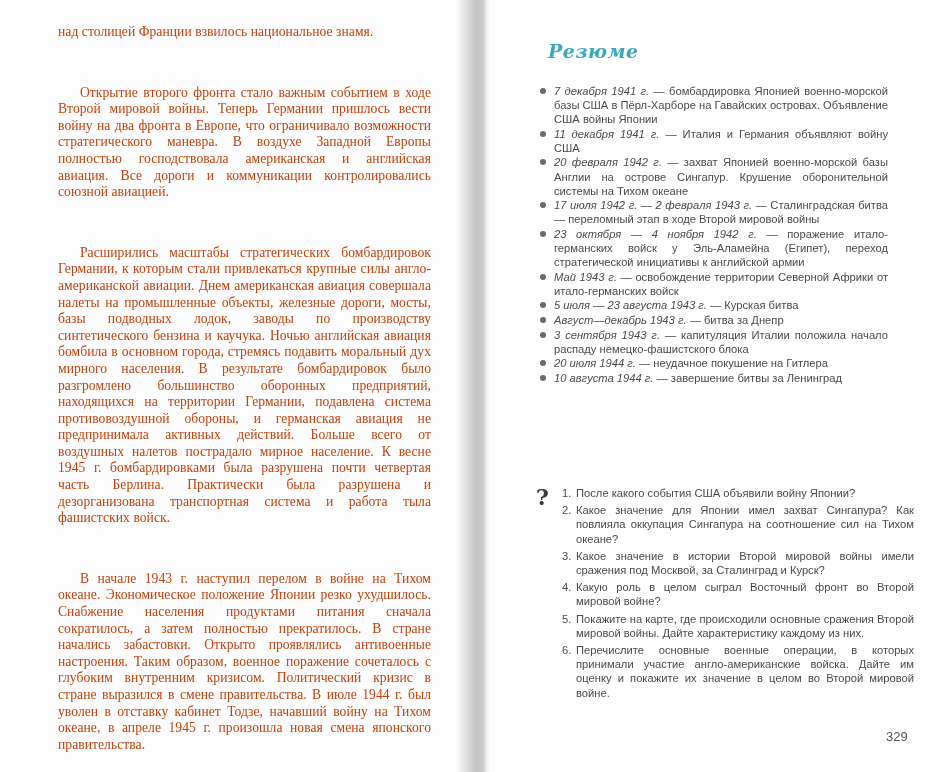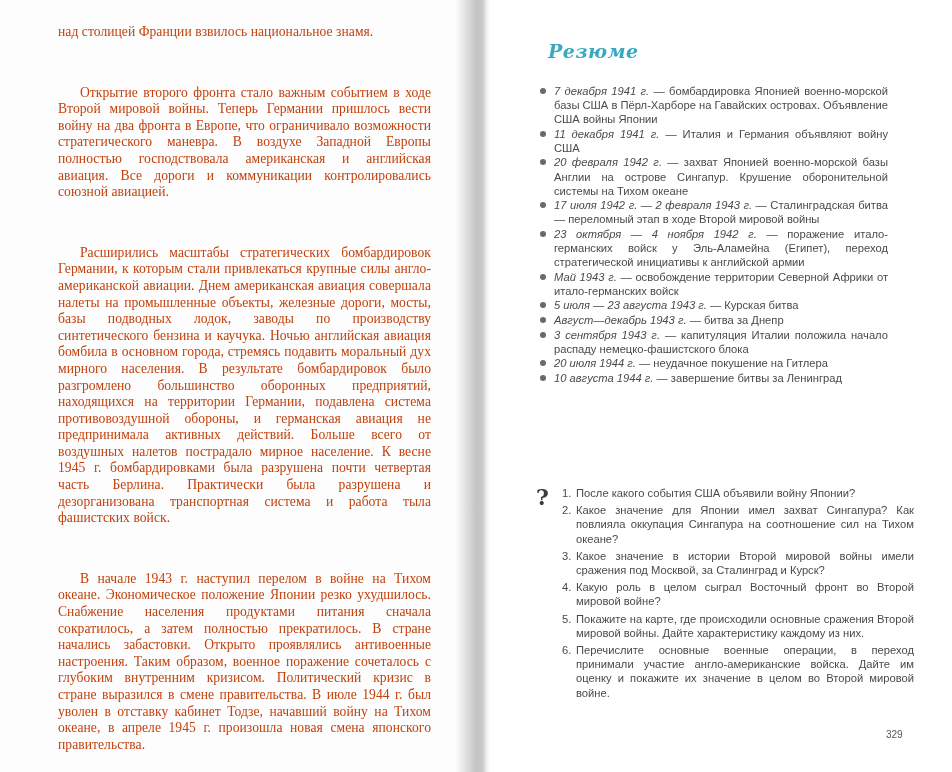--- a/index.html
+++ b/index.html
@@ -56,21 +56,21 @@
     position: absolute; left: 562px; top: 486px; width: 352px;
     list-style: none; margin: 0; padding: 0;
     font-family: "Liberation Sans", sans-serif; font-size: 11.2px; line-height: 14.2px;
     color: #4a4a4a; text-align: justify;
   }
   .questions li { position: relative; padding-left: 14px; margin-bottom: 3px; }
   .questions li .num { position: absolute; left: 0; top: 0; }
 
   .page-number {
     position: absolute; left: 886px; top: 729px;
-    font-family: "Liberation Sans", sans-serif; font-size: 10px; color: #555;
+    font-family: "Liberation Sans", sans-serif; font-size: 13px; color: #555;
   }
 </style>
 </head>
 <body>
 
 <div class="page-left">
   <div class="left-text">
     <p>над столицей Франции взвилось национальное знамя.</p>
     <p class="indent">Открытие второго фронта стало важным событием в ходе Второй мировой войны. Теперь Германии пришлось вести войну на два фронта в Европе, что ограничивало возможности стратегического маневра. В воздухе Западной Европы полностью господствовала американская и английская авиация. Все дороги и коммуникации контролировались союзной авиацией.</p>
     <p class="indent">Расширились масштабы стратегических бомбардировок Германии, к которым стали привлекаться крупные силы англо-американской авиации. Днем американская авиация совершала налеты на промышленные объекты, железные дороги, мосты, базы подводных лодок, заводы по производству синтетического бензина и каучука. Ночью английская авиация бомбила в основном города, стремясь подавить моральный дух мирного населения. В результате бомбардировок было разгромлено большинство оборонных предприятий, находящихся на территории Германии, подавлена система противовоздушной обороны, и германская авиация не предпринимала активных действий. Больше всего от воздушных налетов пострадало мирное население. К весне 1945 г. бомбардировками была разрушена почти четвертая часть Берлина. Практически была разрушена и дезорганизована транспортная система и работа тыла фашистских войск.</p>
@@ -99,16 +99,16 @@
 </ul>
 
 <div class="qmark">?</div>
 
 <ol class="questions">
   <li><span class="num">1.</span><span>После какого события США объявили войну Японии?</span></li>
   <li><span class="num">2.</span><span>Какое значение для Японии имел захват Сингапура? Как повлияла оккупация Сингапура на соотношение сил на Тихом океане?</span></li>
   <li><span class="num">3.</span><span>Какое значение в истории Второй мировой войны имели сражения под Москвой, за Сталинград и Курск?</span></li>
   <li><span class="num">4.</span><span>Какую роль в целом сыграл Восточный фронт во Второй мировой войне?</span></li>
   <li><span class="num">5.</span><span>Покажите на карте, где происходили основные сражения Второй мировой войны. Дайте характеристику каждому из них.</span></li>
-  <li><span class="num">6.</span><span>Перечислите основные военные операции, в переход принимали участие англо-американские войска. Дайте им оценку и покажите их значение в целом во Второй мировой войне.</span></li>
+  <li><span class="num">6.</span><span>Перечислите основные военные операции, в которых принимали участие англо-американские войска. Дайте им оценку и покажите их значение в целом во Второй мировой войне.</span></li>
 </ol>
 
 <div class="page-number">329</div>
 
 </body></html>

